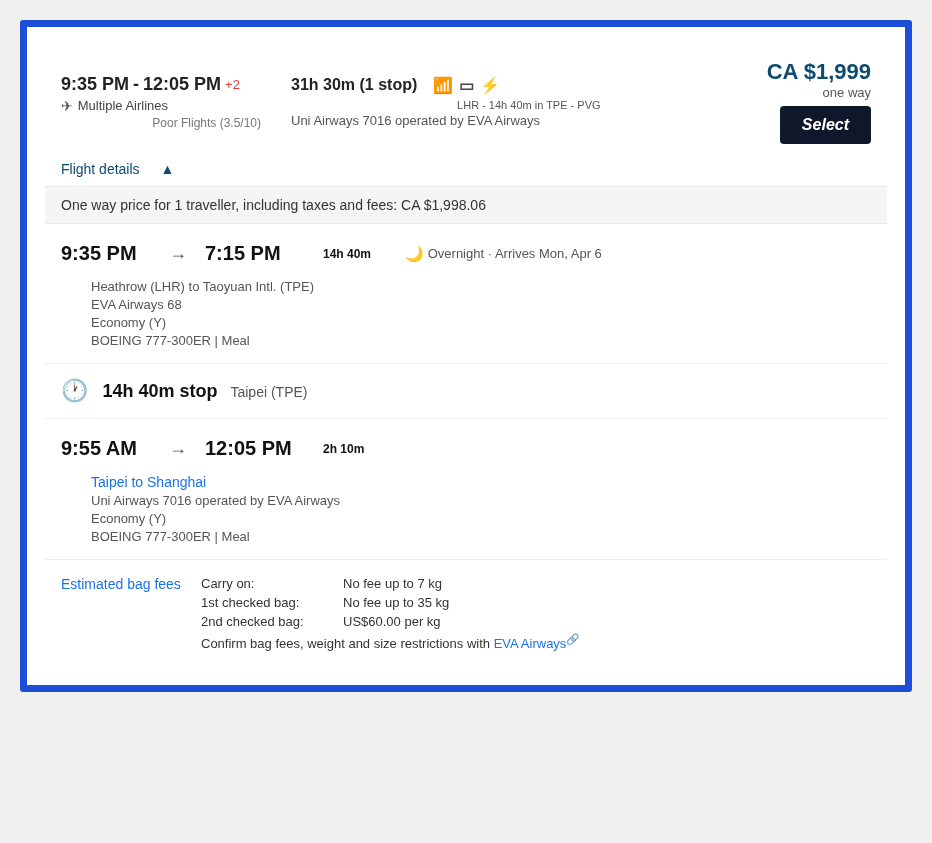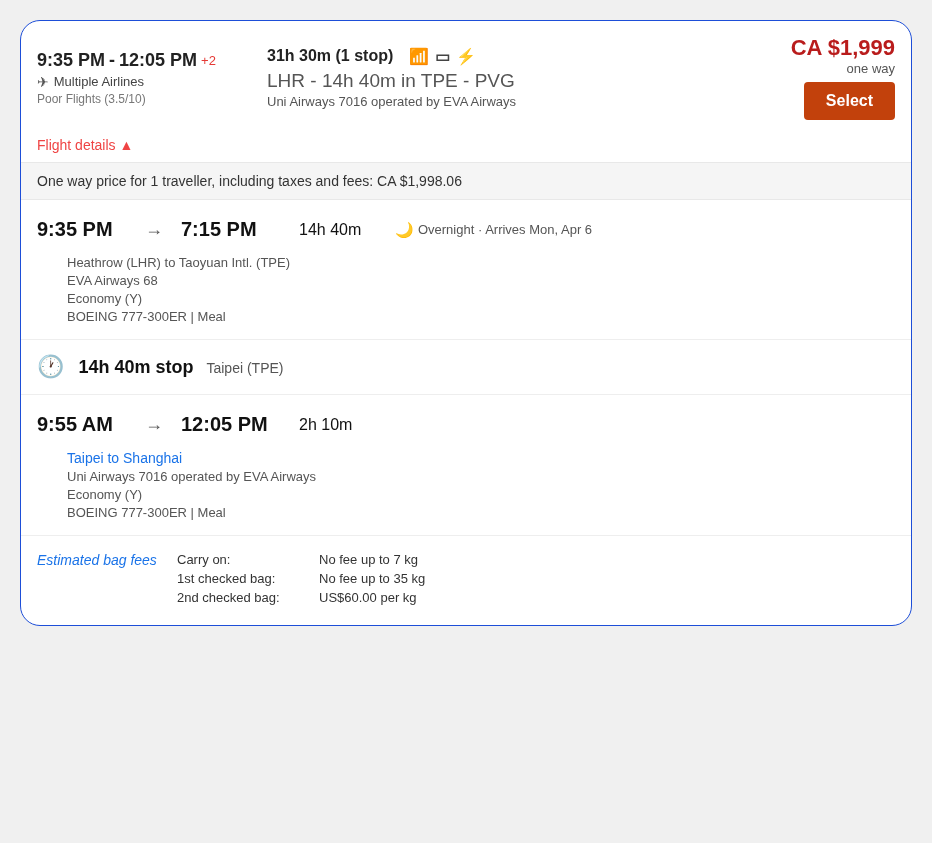--- a/index.html
+++ b/index.html
@@ -7,24 +7,24 @@
       font-family: Arial, sans-serif;
       background: #f0f0f0;
       display: flex;
       justify-content: center;
       align-items: flex-start;
       padding: 20px;
       min-height: 843px;
     }
     .card {
       background: #fff;
-      border: 1px solid #1d4ed8;
-      border-radius: 20px;
+      border: 7px solid #1d4ed8;
+      border-radius: 3px;
       width: 910px;
-      padding: 0;
+      padding: 18px;
       overflow: hidden;
     }
     .header {
       display: flex;
       align-items: center;
       padding: 14px 16px 10px 16px;
       border-bottom: none;
     }
     .header-left {
       flex: 0 0 auto;
@@ -52,20 +52,21 @@
       color: #444;
     }
     .header-airline .plane-icon {
       font-size: 14px;
       color: #555;
     }
     .header-rating {
       font-size: 12px;
       color: #777;
       margin-top: 2px;
+      text-align: right;
     }
     .header-middle {
       flex: 1;
       padding-left: 30px;
     }
     .header-duration {
       font-size: 16px;
       font-weight: bold;
       color: #222;
       display: flex;
@@ -76,23 +77,24 @@
       display: flex;
       align-items: center;
       gap: 6px;
       margin-left: 8px;
     }
     .icon-wifi, .icon-screen, .icon-bolt {
       font-size: 16px;
       color: #444;
     }
     .header-route {
-      font-size: 19px;
+      font-size: 11px;
       color: #555;
       margin-top: 4px;
+      text-align: center;
     }
     .header-operated {
       font-size: 13px;
       color: #555;
       margin-top: 2px;
     }
     .header-right {
       flex: 0 0 auto;
       text-align: right;
       display: flex;
@@ -101,46 +103,47 @@
       gap: 6px;
     }
     .price-block {
       display: flex;
       flex-direction: column;
       align-items: flex-end;
     }
     .price {
       font-size: 22px;
       font-weight: bold;
-      color: #b91c1c;
+      color: #0c4a6e;
     }
     .one-way {
       font-size: 13px;
       color: #555;
     }
     .select-btn {
-      background: #c2410c;
+      background: #0f172a;
       color: #fff;
       border: none;
       border-radius: 4px;
       padding: 10px 22px;
       font-size: 16px;
       font-weight: bold;
       cursor: pointer;
+      font-style: italic;
     }
     .flight-details-toggle {
       padding: 6px 16px 8px 16px;
     }
     .flight-details-link {
-      color: #ef4444;
+      color: #0c4a6e;
       font-size: 14px;
       cursor: pointer;
       display: inline-flex;
       align-items: center;
-      gap: 4px;
+      gap: 21px;
       text-decoration: none;
     }
     .price-banner {
       background: #f5f5f5;
       padding: 10px 16px;
       text-align: left;
       font-size: 14px;
       color: #333;
       border-top: 1px solid #e8e8e8;
       border-bottom: 1px solid #e8e8e8;
@@ -164,22 +167,22 @@
       font-size: 18px;
       color: #555;
     }
     .seg-arrive {
       font-size: 20px;
       font-weight: bold;
       color: #111;
       min-width: 90px;
     }
     .seg-duration {
-      font-size: 16px;
-      font-weight: normal;
+      font-size: 12px;
+      font-weight: bold;
       color: #111;
       margin-left: 10px;
     }
     .seg-overnight {
       font-size: 13px;
       color: #555;
       margin-left: 16px;
       display: flex;
       align-items: center;
       gap: 4px;
@@ -247,21 +250,20 @@
     .bag-fees {
       padding: 16px 16px;
       display: flex;
       gap: 0;
     }
     .bag-fees-label {
       font-size: 14px;
       color: #1a73e8;
       min-width: 140px;
       flex: 0 0 140px;
-      font-style: italic;
     }
     .bag-fees-details {
       flex: 1;
     }
     .bag-fee-row {
       font-size: 13px;
       color: #333;
       margin-bottom: 4px;
       display: flex;
       gap: 12px;
@@ -386,16 +388,20 @@
         <span class="bag-fee-value">No fee up to 7 kg</span>
       </div>
       <div class="bag-fee-row">
         <span class="bag-fee-type">1st checked bag:</span>
         <span class="bag-fee-value">No fee up to 35 kg</span>
       </div>
       <div class="bag-fee-row">
         <span class="bag-fee-type">2nd checked bag:</span>
         <span class="bag-fee-value">US$60.00 per kg</span>
       </div>
+      <div class="bag-fee-confirm">
+        <span>Confirm bag fees, weight and size restrictions with</span>
+        <a href="#">EVA Airways</a><sup>🔗</sup>
+      </div>
     </div>
   </div>
 
 </div>
 
 </body></html>

